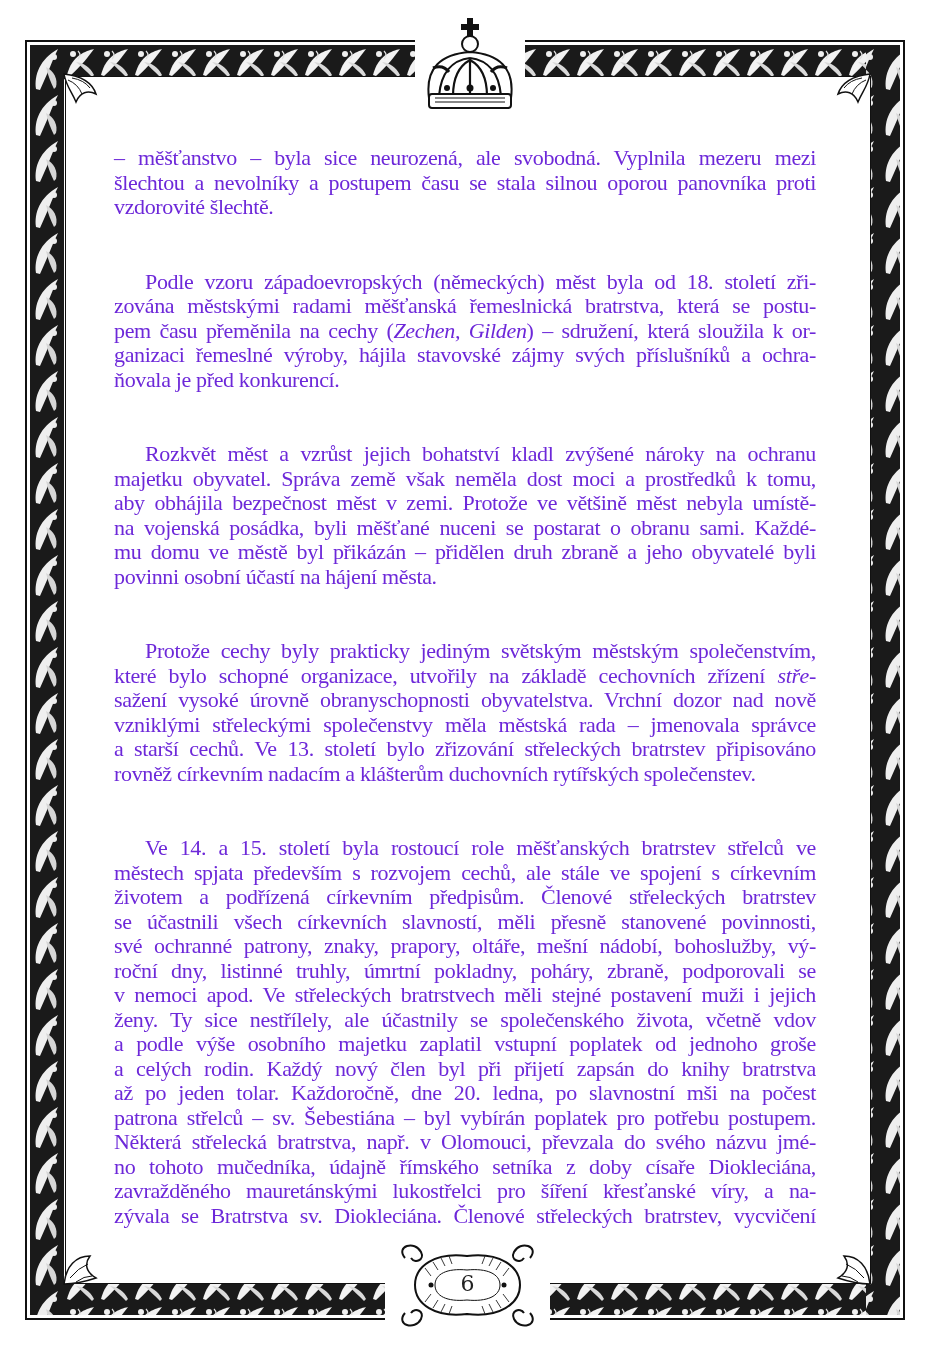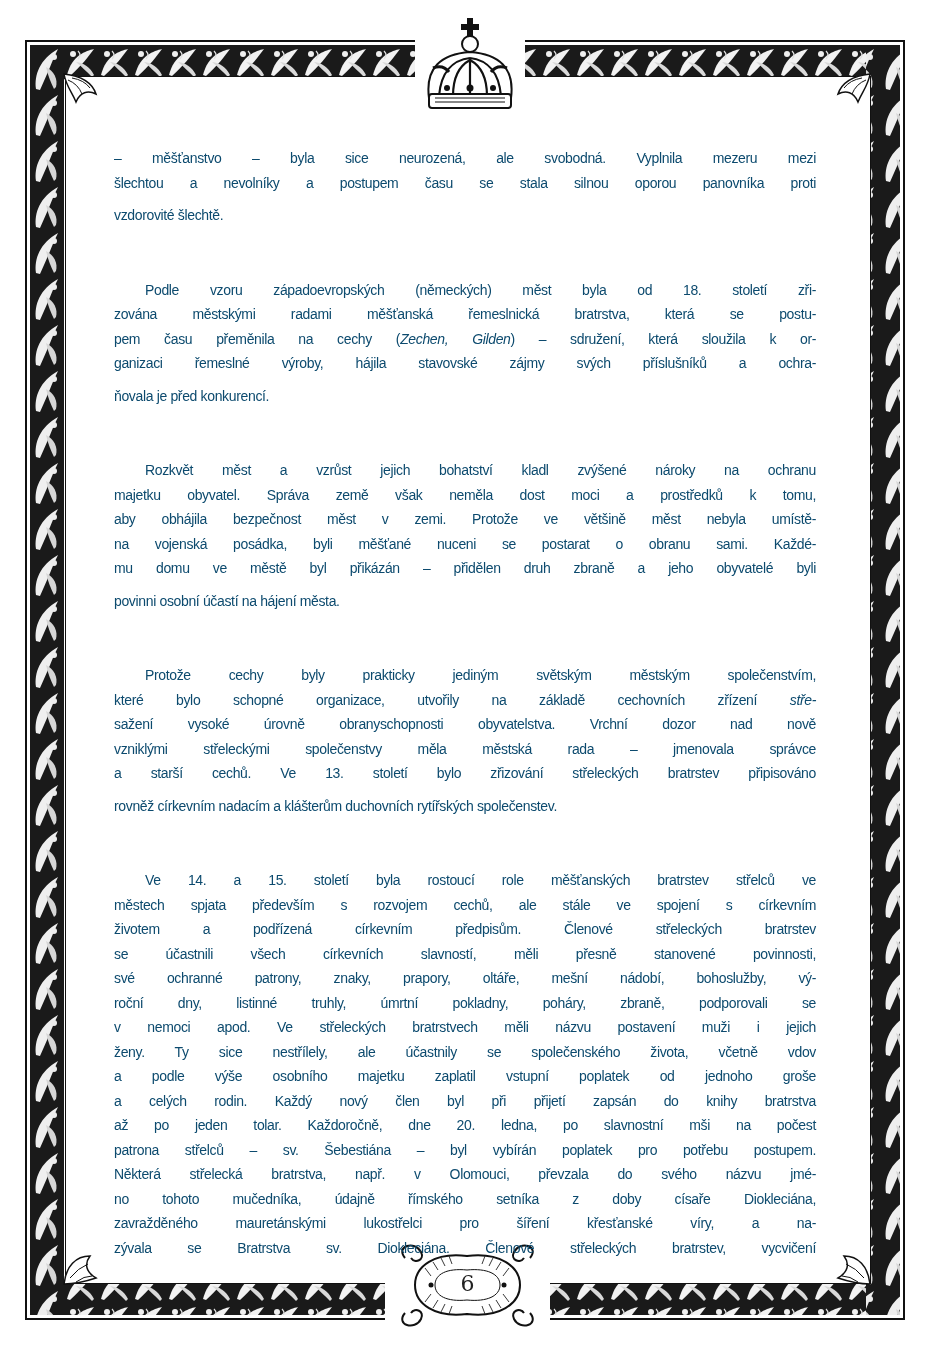--- a/index.html
+++ b/index.html
@@ -31,29 +31,29 @@
   
   .cartouche { position: absolute; left: 385px; top: 1238px; width: 165px; height: 95px; }
   .page-number {
     position: absolute; left: 440px; top: 1270px; width: 55px; text-align: center;
     font-family: "DejaVu Serif", serif; font-size: 22px; color: #222; line-height: 28px;
   }
 
   
   .text-col {
     position: absolute; left: 114px; top: 146px; width: 702px;
-    font-family: Liberation Sans, sans-serif; font-size: 14px; color: #0c4a6e;
+    font-family: Liberation Serif, serif; font-size: 22px; color: #6d28d9;
     letter-spacing: -0.35px;
   }
   .para { margin: 0 0 50px 0; }
   .line {
     display: block; height: 24.5px; line-height: 24.5px; white-space: nowrap;
     text-align: justify; text-align-last: justify;
   }
-  .line.last { text-align-last: left; margin-top: 8px; }
+  .line.last { text-align-last: left; }
   .line.indent { padding-left: 31px; }
   .it { font-style: italic; }
 </style>
 </head>
 <body>
 
 <div class="frame-outer"></div>
 <div class="frame-band">
   <svg class="band-texture" width="870" height="1270" viewBox="0 0 870 1270" style="position:absolute;left:-34px;top:-34px;">
     <defs>
@@ -167,21 +167,21 @@
       <span class="line">a starší cechů. Ve 13. století bylo zřizování střeleckých bratrstev připisováno</span>
       <span class="line last">rovněž církevním nadacím a klášterům duchovních rytířských společenstev.</span>
     </p>
     <p class="para">
       <span class="line indent">Ve 14. a 15. století byla rostoucí role měšťanských bratrstev střelců ve</span>
       <span class="line">městech spjata především s rozvojem cechů, ale stále ve spojení s církevním</span>
       <span class="line">životem a podřízená církevním předpisům. Členové střeleckých bratrstev</span>
       <span class="line">se účastnili všech církevních slavností, měli přesně stanovené povinnosti,</span>
       <span class="line">své ochranné patrony, znaky, prapory, oltáře, mešní nádobí, bohoslužby, vý-</span>
       <span class="line">roční dny, listinné truhly, úmrtní pokladny, poháry, zbraně, podporovali se</span>
-      <span class="line">v nemoci apod. Ve střeleckých bratrstvech měli názvu postavení muži i jejich</span>
+      <span class="line">v nemoci apod. Ve střeleckých bratrstvech měli stejné postavení muži i jejich</span>
       <span class="line">ženy. Ty sice nestřílely, ale účastnily se společenského života, včetně vdov</span>
       <span class="line">a podle výše osobního majetku zaplatil vstupní poplatek od jednoho groše</span>
       <span class="line">a celých rodin. Každý nový člen byl při přijetí zapsán do knihy bratrstva</span>
       <span class="line">až po jeden tolar. Každoročně, dne 20. ledna, po slavnostní mši na počest</span>
       <span class="line">patrona střelců – sv. Šebestiána – byl vybírán poplatek pro potřebu postupem.</span>
       <span class="line">Některá střelecká bratrstva, např. v Olomouci, převzala do svého názvu jmé-</span>
       <span class="line">no tohoto mučedníka, údajně římského setníka z doby císaře Diokleciána,</span>
       <span class="line">zavražděného mauretánskými lukostřelci pro šíření křesťanské víry, a na-</span>
       <span class="line">zývala se Bratrstva sv. Diokleciána. Členové střeleckých bratrstev, vycvičení</span>
     </p>

